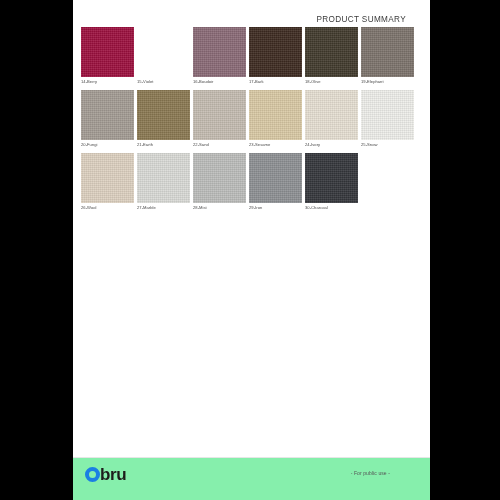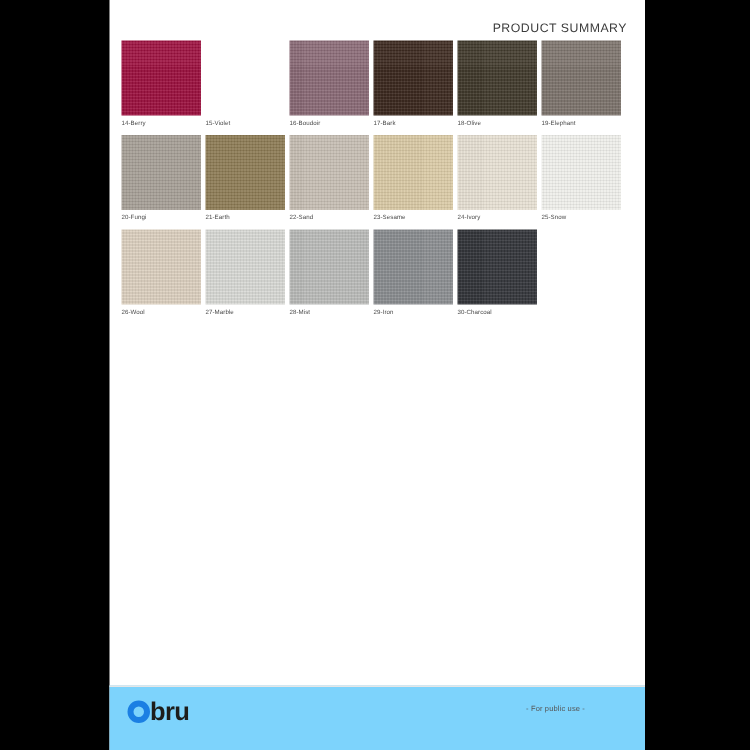--- a/index.html
+++ b/index.html
@@ -32,21 +32,21 @@
     height: 500px;
     background: #ffffff;
     box-sizing: border-box;
   }
 
   
   #page-header {
     position: absolute;
     left: 0;
     top: 8px;
-    right: 12px;
+    right: 24px;
     text-align: right;
   }
   #doc-title {
     display: inline-block;
     font-size: 8.2px;
     letter-spacing: 0.35px;
     color: #3b3b3b;
     font-family: "Liberation Sans", sans-serif;
     white-space: nowrap;
   }
@@ -99,21 +99,21 @@
     letter-spacing: 0.05px;
   }
 
   
   #page-footer {
     position: absolute;
     left: 0;
     bottom: 0;
     width: 357px;
     height: 42px;
-    background: #7dd3fc;
+    background: #86efac;
     border-top: 1px solid #e6e6e6;
   }
   #brand-logo {
     position: absolute;
     left: 12px;
     top: 9px;
     display: flex;
     flex-direction: row;
     align-items: center;
   }

